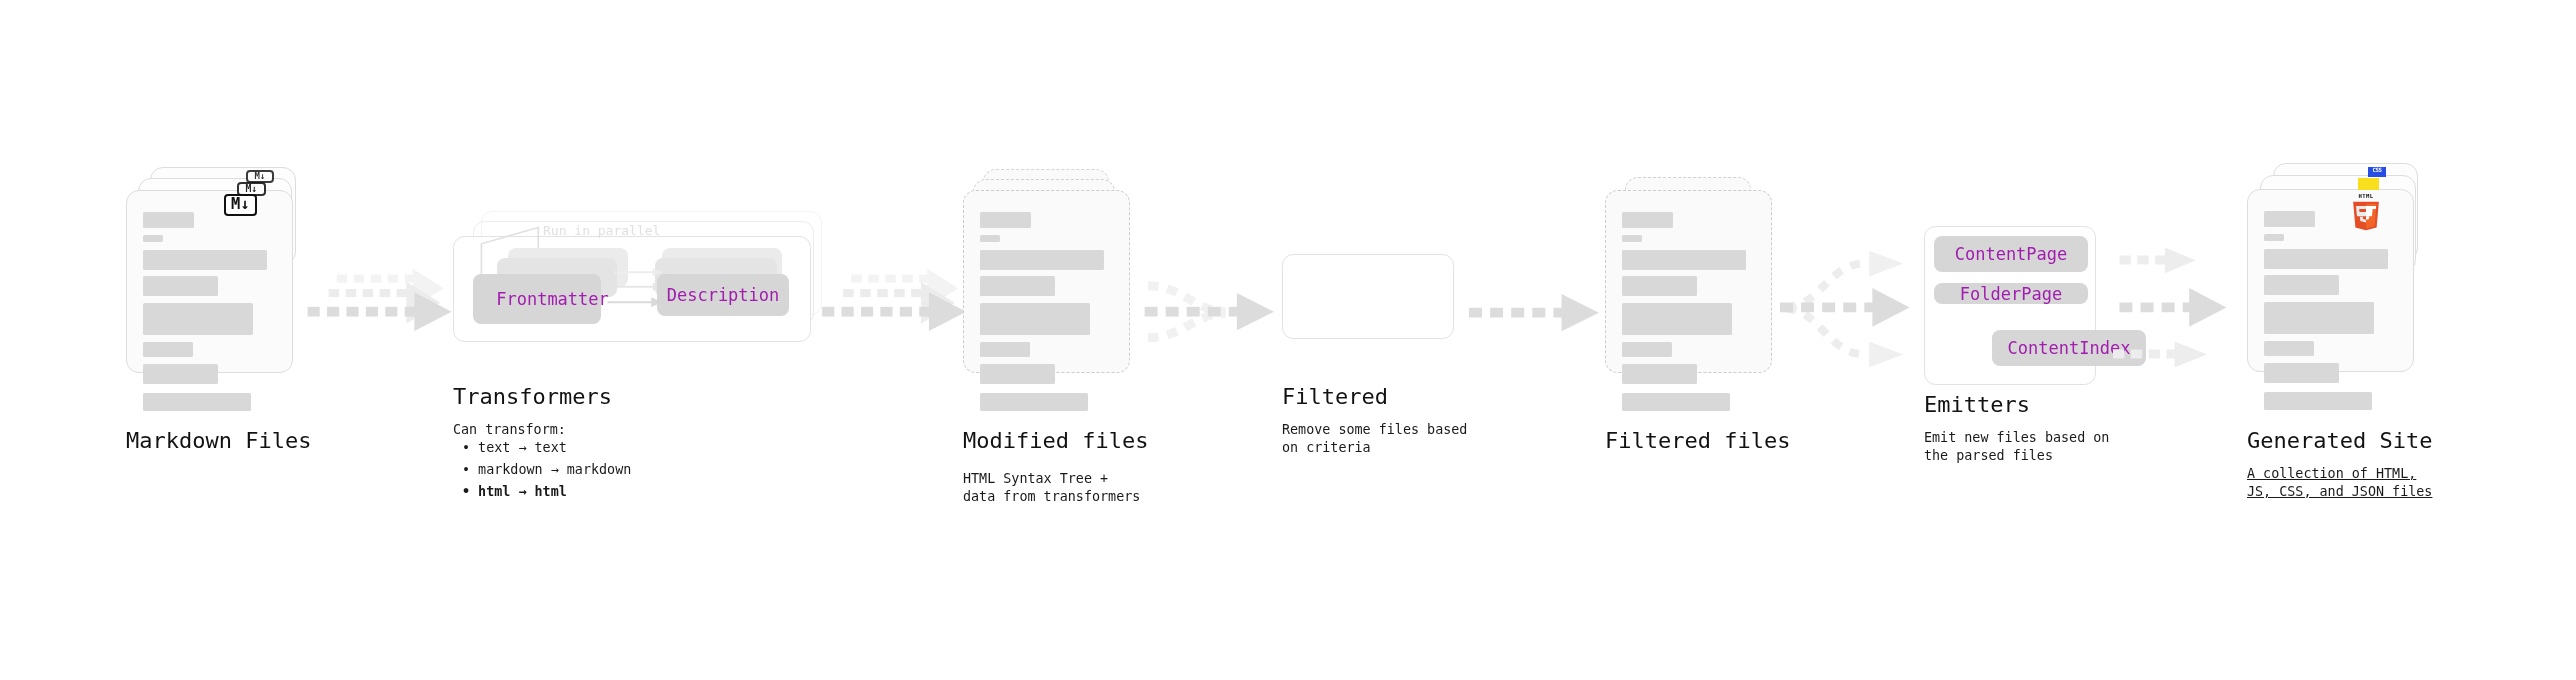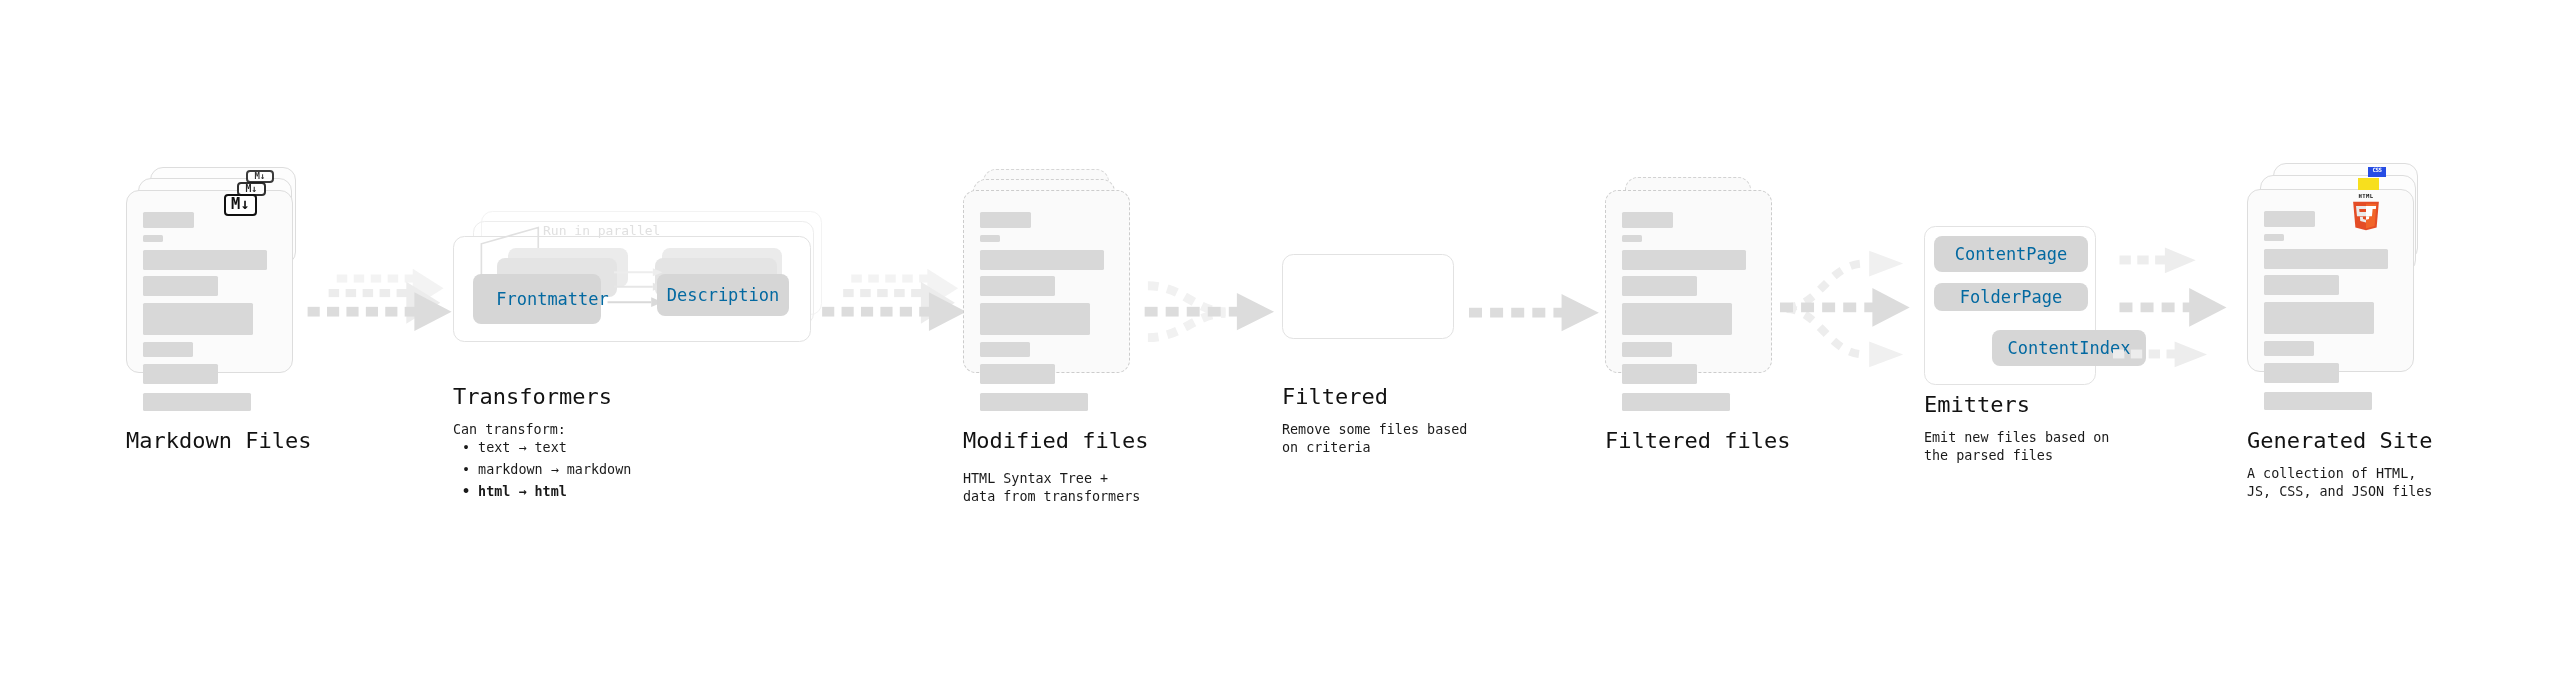--- a/index.html
+++ b/index.html
@@ -60,21 +60,21 @@
     border-radius: 11.4px;
     background: #ffffff;
   }
   .groupbox.g2 { border-color:#ededed; background:transparent; }
   .groupbox.g3 { border-color:#f3f3f3; background:transparent; }
 
   .pill {
     position: absolute;
     border-radius: 8.1px;
     background: #d6d6d6;
-    color: #0369a1;
+    color: #a21caf;
     display: flex;
     align-items: center;
     justify-content: center;
     font-size: 17px;
     white-space: nowrap;
   }
   .pill.g2 { background:#e4e4e4; color:transparent; }
   .pill.g3 { background:#ebebeb; color:transparent; }
 
   
@@ -306,21 +306,21 @@
         <rect x="26" y="82" width="16" height="12"></rect>
       <rect x="52" y="82" width="16" height="12"></rect>
         <rect x="78" y="82" width="16" height="12"></rect>
       <rect x="104" y="82" width="16" height="12"></rect>
       <polygon points="114,64 160,88 114,112"></polygon>
     </g>
   </svg>
 
   <div class="groupbox" style="left:1924px; top:226px; width:172px; height:159px;"></div>
   <div class="pill" style="left:1934px; top:236px; width:154px; height:36px;">ContentPage</div>
-  <div class="pill" style="left:1934px; top:283px; width:154px; height:28px;">FolderPage</div>
+  <div class="pill" style="left:1934px; top:283px; width:154px; height:21px;">FolderPage</div>
   <div class="pill" style="left:1992px; top:330px; width:154px; height:36px;">ContentIndex</div>
   <div class="title" style="left:1924px; top:392px;">Emitters</div>
   <div class="sub" style="left:1924px; top:429px;">Emit new files based on
 the parsed files</div>
 
   <svg class="arrowsvg" style="left:2113px; top:236px;" width="154" height="146" viewBox="0 0 190 180">
     <g fill="#ededed">
       <rect x="8" y="24" width="14" height="11"></rect>
         <rect x="30" y="24" width="14" height="11"></rect>
       <rect x="52" y="24" width="14" height="11"></rect>
@@ -367,17 +367,17 @@
       <polygon points="5,12 37,12 34.2,44 21,47.6 7.8,44" fill="#e44d26"></polygon>
       <polygon points="21,14.6 21,45.4 31.7,42.4 34.1,14.6" fill="#f16529"></polygon>
       <polygon points="21,25 13,25 12.5,21 21,21 21,17.4 8.6,17.4 9.8,30.2 21,30.2" fill="#ebebeb"></polygon>
       <polygon points="21,34.5 17.3,33.5 17.1,30.8 13.4,30.8 13.9,35.9 21,38 21,34.5" fill="#ebebeb"></polygon>
       <polygon points="21,25 21,21 29.2,21 28.4,30.2 21,30.2 21,25" fill="#fff"></polygon>
       <polygon points="21,30.2 21,34.5 24.7,33.5 25.1,30.2 21,30.2" fill="#fff"></polygon>
       <polygon points="21,17.4 21,21 33.2,21 33.6,17.4" fill="#fff"></polygon>
     </svg>
   </div>
   <div class="title" style="left:2247px; top:428px;">Generated Site</div>
-  <div class="sub" style="left:2247px; top:465px;">A collection of HTML,
+  <div class="sub" style="left:2247px; top:465px;text-decoration:underline;">A collection of HTML,
 JS, CSS, and JSON files</div>
 
 </div>
 
 
 </body></html>

